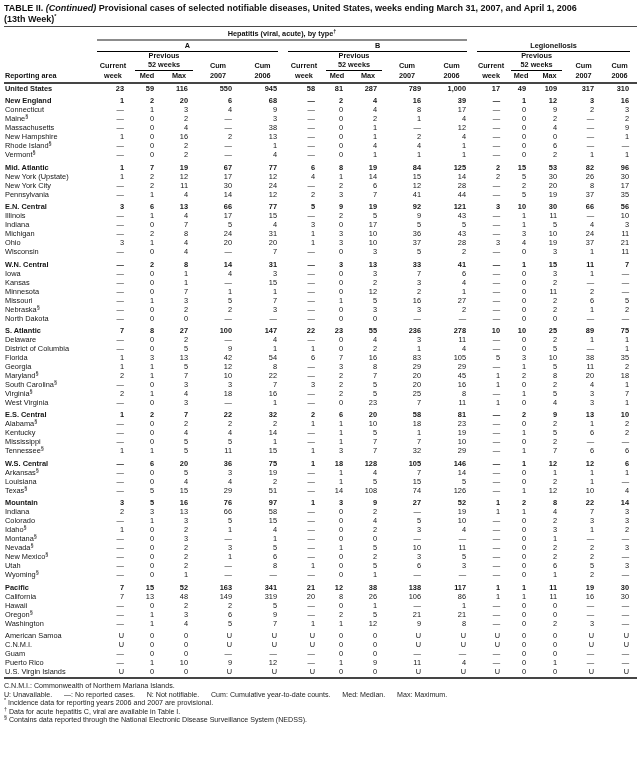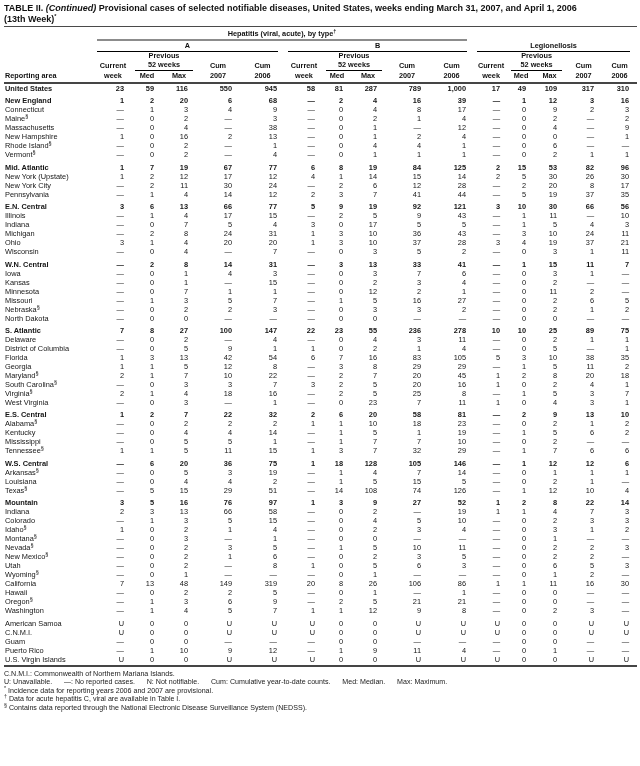--- a/index.html
+++ b/index.html
@@ -1076,20 +1076,38 @@
           <td class="num">0</td>
           <td class="num">1</td>
           <td class="num">—</td>
           <td class="num">—</td>
           <td class="num">—</td>
           <td class="num">0</td>
           <td class="num">1</td>
           <td class="num">2</td>
           <td class="num">—</td>
         </tr>
+        <tr class="bold gap">
+          <td class="area">Pacific</td>
+          <td class="num">7</td>
+          <td class="num">15</td>
+          <td class="num">52</td>
+          <td class="num">163</td>
+          <td class="num">341</td>
+          <td class="num">21</td>
+          <td class="num">12</td>
+          <td class="num">38</td>
+          <td class="num">138</td>
+          <td class="num">117</td>
+          <td class="num">1</td>
+          <td class="num">1</td>
+          <td class="num">11</td>
+          <td class="num">19</td>
+          <td class="num">30</td>
+        </tr>
         <tr>
           <td class="area">California</td>
           <td class="num">7</td>
           <td class="num">13</td>
           <td class="num">48</td>
           <td class="num">149</td>
           <td class="num">319</td>
           <td class="num">20</td>
           <td class="num">8</td>
           <td class="num">26</td>

